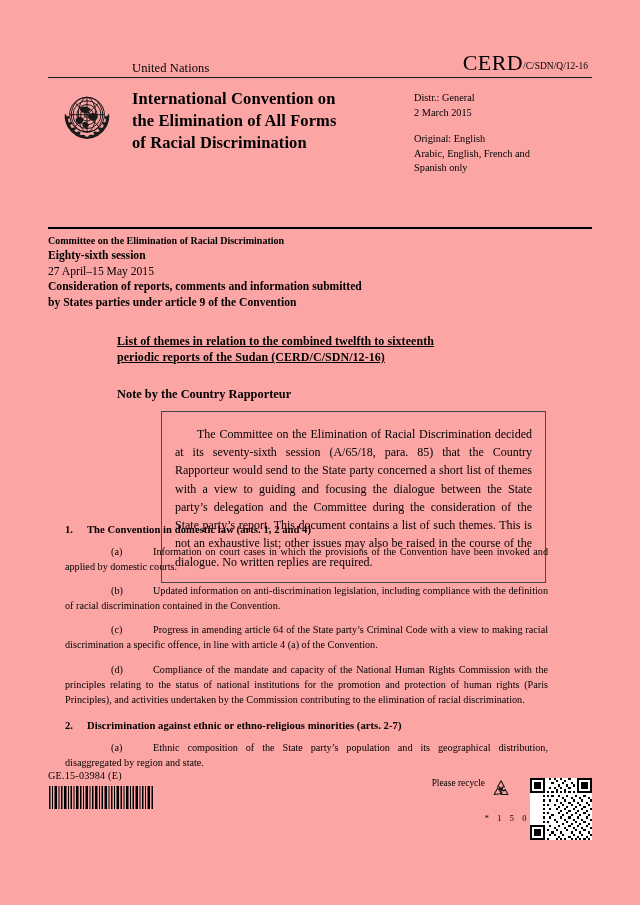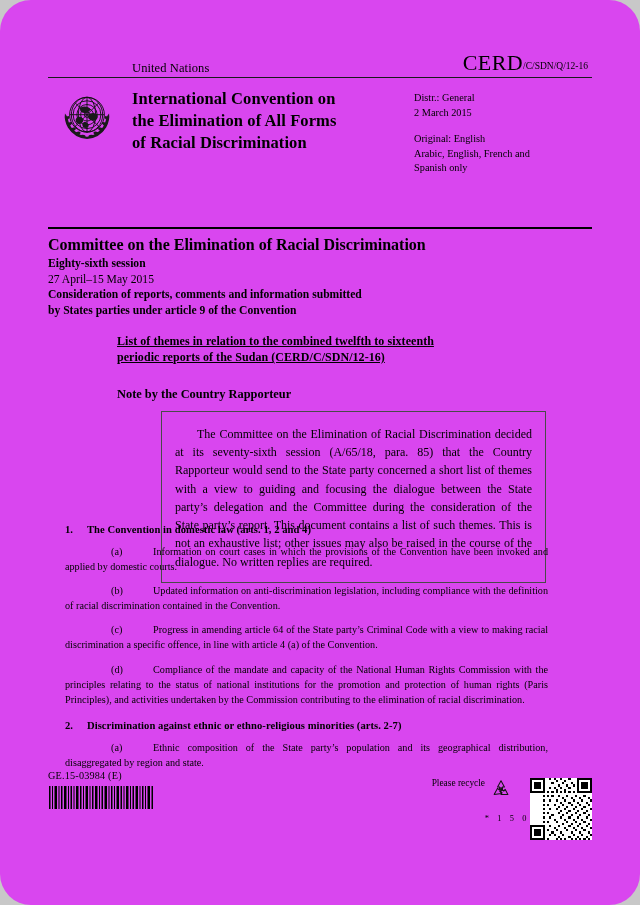--- a/index.html
+++ b/index.html
@@ -8,24 +8,23 @@
     padding: 0;
     background: #c8c8c8;
   }
   body {
     font-family: "Liberation Serif", "DejaVu Serif", serif;
   }
   .page {
     position: relative;
     width: 640px;
     height: 905px;
-    background: #d946ef;
+    background: #fca5a5;
     overflow: hidden;
     box-sizing: border-box;
-    border-radius: 31px;
   }
   .sheet {
     position: absolute;
     left: 48px;
     top: 0;
     width: 544px;
     height: 905px;
   }
 
   
@@ -117,21 +116,21 @@
 
   
   .committee {
     position: absolute;
     left: 0;
     top: 234px;
     width: 544px;
   }
   .cm-line { font-size: 11.6px; line-height: 1.34; }
   .cm-line.b { font-weight: bold; }
-  .cm-head { font-size: 16px; font-weight: bold; line-height: 1.4; }
+  .cm-head { font-size: 10px; font-weight: bold; line-height: 1.4; }
 
   
   .doctitle {
     position: absolute;
     left: 69px;
     top: 333px;
     width: 432px;
   }
   .dt-main {
     font-size: 12px;

